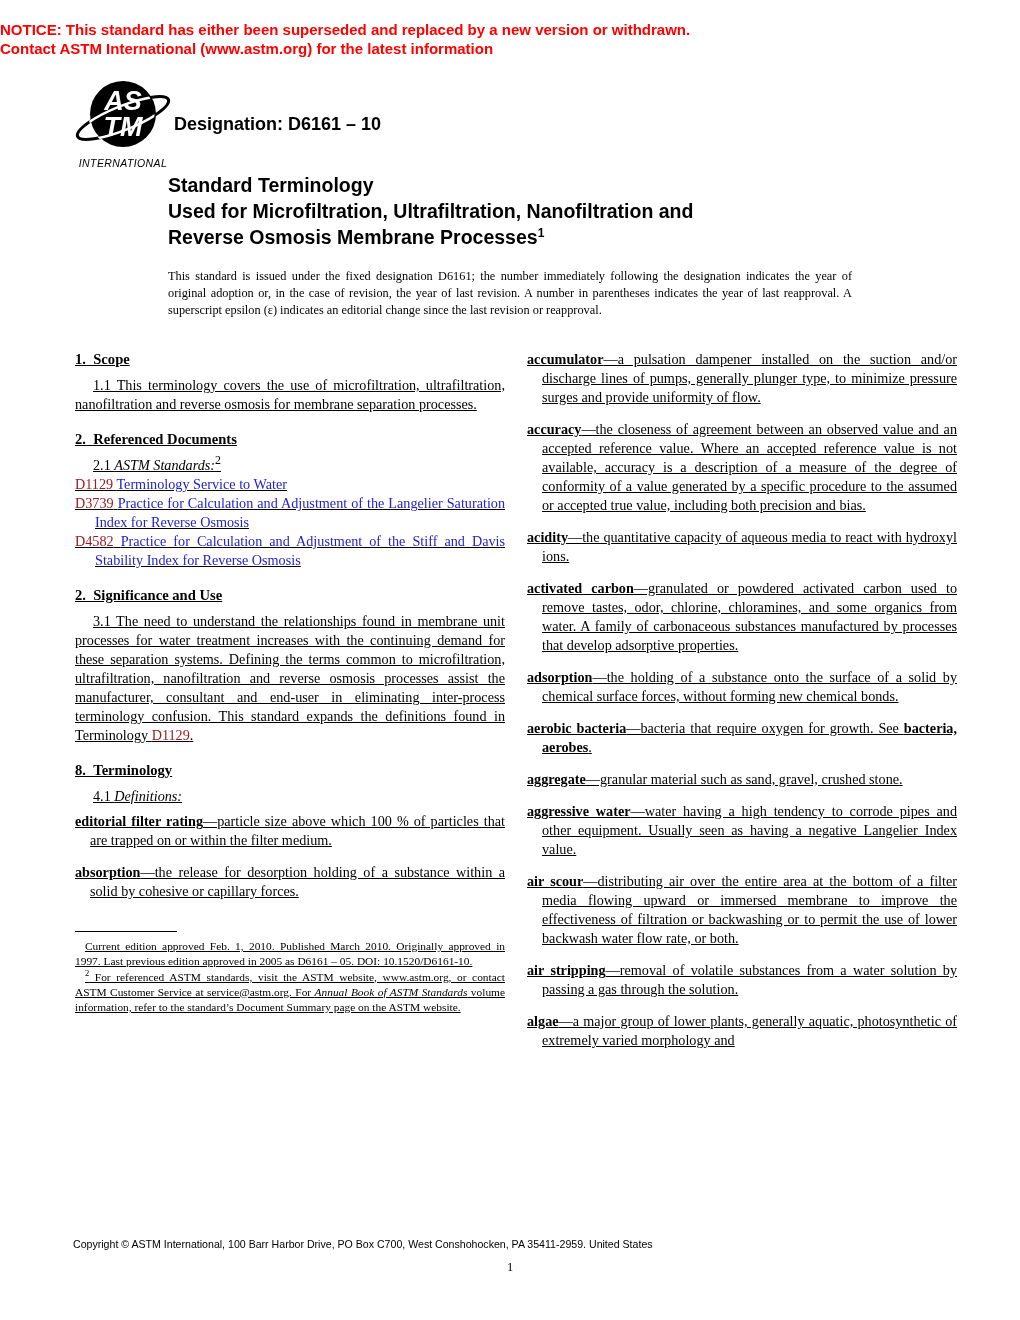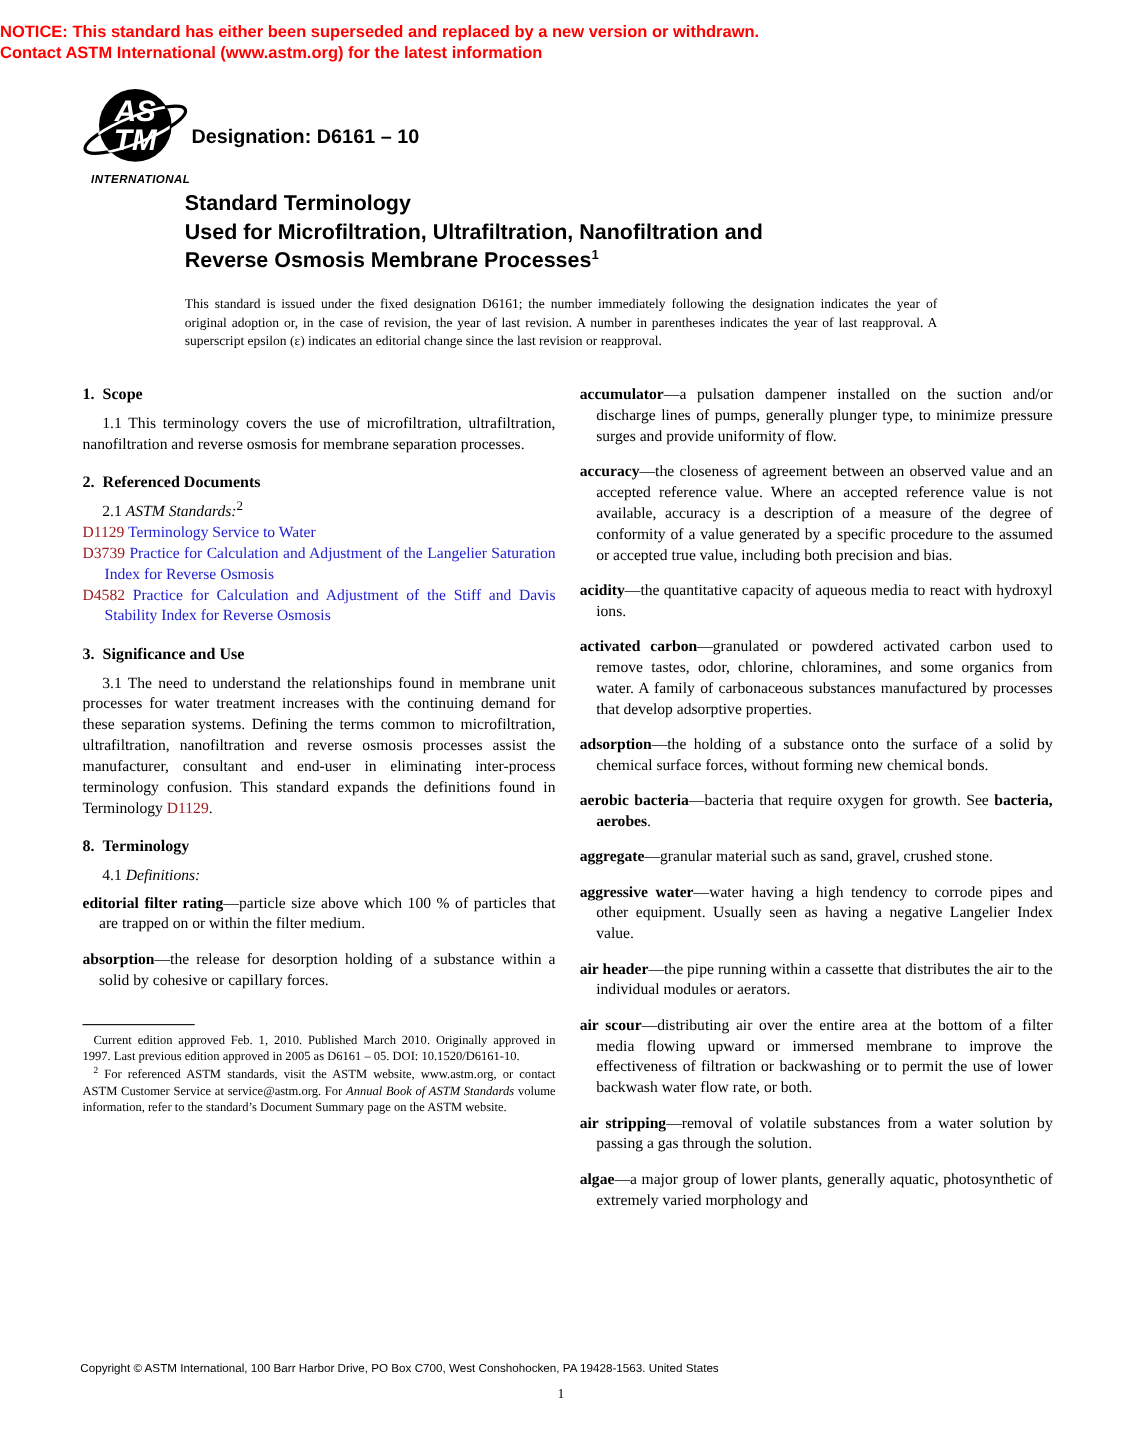--- a/index.html
+++ b/index.html
@@ -15,43 +15,43 @@
   }
   .notice{
     position:absolute;top:20px;left:0;width:100%;
     font-family:"Liberation Sans","DejaVu Sans",sans-serif;
     font-weight:bold;font-size:15px;line-height:19px;color:var(--notice-red);
   }
   .logo{position:absolute;left:73px;top:76px;width:100px;text-align:center;}
   .logo svg{display:block;}
   .logo-caption{
     font-family:"Liberation Sans","DejaVu Sans",sans-serif;
-    font-weight:bold;font-style:italic;font-size:10.5px;letter-spacing:.4px;
-    margin-top:1px;text-align:right;
+    font-weight:normal;font-style:italic;font-size:10.5px;letter-spacing:.4px;
+    margin-top:1px;text-align:center;
   }
   .designation{
     position:absolute;left:174px;top:90px;
     font-family:"Liberation Sans","DejaVu Sans",sans-serif;
     font-weight:bold;font-size:18px;margin-top:24px;
   }
   .title{
     position:absolute;left:168px;top:172px;width:720px;
     font-family:"Liberation Sans","DejaVu Sans",sans-serif;
     font-weight:bold;font-size:19.5px;line-height:26px;
   }
   .title sup{font-size:12px;}
   .issued{
     position:absolute;left:168px;top:268px;width:684px;margin:0;
     font-size:12.3px;line-height:16.8px;text-align:justify;
   }
   .columns{
     position:absolute;left:75px;top:350px;width:882px;
     display:flex;gap:22px;
   }
-  .col{width:430px;font-size:14.2px;line-height:19px;}
+  .col{width:430px;font-size:14.2px;line-height:19px;text-decoration:underline;}
   h4{
     font-size:14.6px;line-height:19px;margin:16px 0 7px 0;font-weight:bold;
   }
   h4.first{margin-top:0;}
   .bp{margin:0;text-indent:18px;text-align:justify;}
   .ref{margin:0;padding-left:20px;text-indent:-20px;text-align:justify;}
   .ref .link-red{color:var(--link-red);}
   .ref .link-blue{color:var(--link-blue);}
   .link-red{color:var(--link-red);}
   .link-blue{color:var(--link-blue);}
@@ -116,21 +116,21 @@
       <p class="bp">1.1 This terminology covers the use of microfiltration, ultrafiltration, nanofiltration and reverse osmosis for membrane separation processes.</p>
 
       <h4>2. Referenced Documents</h4>
       <p class="bp"><span>2.1 </span><i>ASTM Standards:</i><sup>2</sup></p>
       <div>
           <p class="ref"><span class="link-red">D1129</span> <span class="link-blue">Terminology Service to Water</span></p>
           <p class="ref"><span class="link-red">D3739</span> <span class="link-blue">Practice for Calculation and Adjustment of the Langelier Saturation Index for Reverse Osmosis</span></p>
           <p class="ref"><span class="link-red">D4582</span> <span class="link-blue">Practice for Calculation and Adjustment of the Stiff and Davis Stability Index for Reverse Osmosis</span></p>
         </div>
 
-      <h4>3. Significance and Use</h4>
+      <h4>2. Significance and Use</h4>
       <p class="bp"><span>3.1 The need to understand the relationships found in membrane unit processes for water treatment increases with the continuing demand for these separation systems. Defining the terms common to microfiltration, ultrafiltration, nanofiltration and reverse osmosis processes assist the manufacturer, consultant and end-user in eliminating inter-process terminology confusion. This standard expands the definitions found in Terminology </span><span class="link-red">D1129</span><span>.</span></p>
 
       <h4>8. Terminology</h4>
       <p class="bp"><span>4.1 </span><i>Definitions:</i></p>
       <div class="defs-gap">
           <p class="def"><b>editorial filter rating</b>—particle size above which 100 % of particles that are trapped on or within the filter medium.</p>
           <p class="def"><b>absorption</b>—the release for desorption holding of a substance within a solid by cohesive or capillary forces.</p>
         </div>
 
       <div class="footnotes">
@@ -143,25 +143,24 @@
     <div class="col">
       <div>
           <p class="def"><b>accumulator</b>—a pulsation dampener installed on the suction and/or discharge lines of pumps, generally plunger type, to minimize pressure surges and provide uniformity of flow.</p>
           <p class="def"><b>accuracy</b>—the closeness of agreement between an observed value and an accepted reference value. Where an accepted reference value is not available, accuracy is a description of a measure of the degree of conformity of a value generated by a specific procedure to the assumed or accepted true value, including both precision and bias.</p>
           <p class="def"><b>acidity</b>—the quantitative capacity of aqueous media to react with hydroxyl ions.</p>
           <p class="def"><b>activated carbon</b>—granulated or powdered activated carbon used to remove tastes, odor, chlorine, chloramines, and some organics from water. A family of carbonaceous substances manufactured by processes that develop adsorptive properties.</p>
           <p class="def"><b>adsorption</b>—the holding of a substance onto the surface of a solid by chemical surface forces, without forming new chemical bonds.</p>
           <p class="def"><b>aerobic bacteria</b>—bacteria that require oxygen for growth. See <b>bacteria, aerobes</b>.</p>
           <p class="def"><b>aggregate</b>—granular material such as sand, gravel, crushed stone.</p>
           <p class="def"><b>aggressive water</b>—water having a high tendency to corrode pipes and other equipment. Usually seen as having a negative Langelier Index value.</p>
-          <p class="def"><b>air header</b>—the pipe running within a cassette that distributes the air to the individual modules or aerators.</p>
           <p class="def"><b>air scour</b>—distributing air over the entire area at the bottom of a filter media flowing upward or immersed membrane to improve the effectiveness of filtration or backwashing or to permit the use of lower backwash water flow rate, or both.</p>
           <p class="def"><b>air stripping</b>—removal of volatile substances from a water solution by passing a gas through the solution.</p>
           <p class="def"><b>algae</b>—a major group of lower plants, generally aquatic, photosynthetic of extremely varied morphology and</p>
         </div>
     </div>
 
   </div>
 
-  <div class="copyright">Copyright © ASTM International, 100 Barr Harbor Drive, PO Box C700, West Conshohocken, PA 19428-1563. United States</div>
+  <div class="copyright">Copyright © ASTM International, 100 Barr Harbor Drive, PO Box C700, West Conshohocken, PA 35411-2959. United States</div>
   <div class="pagenum">1</div>
 
 </div>
 
 </body></html>

